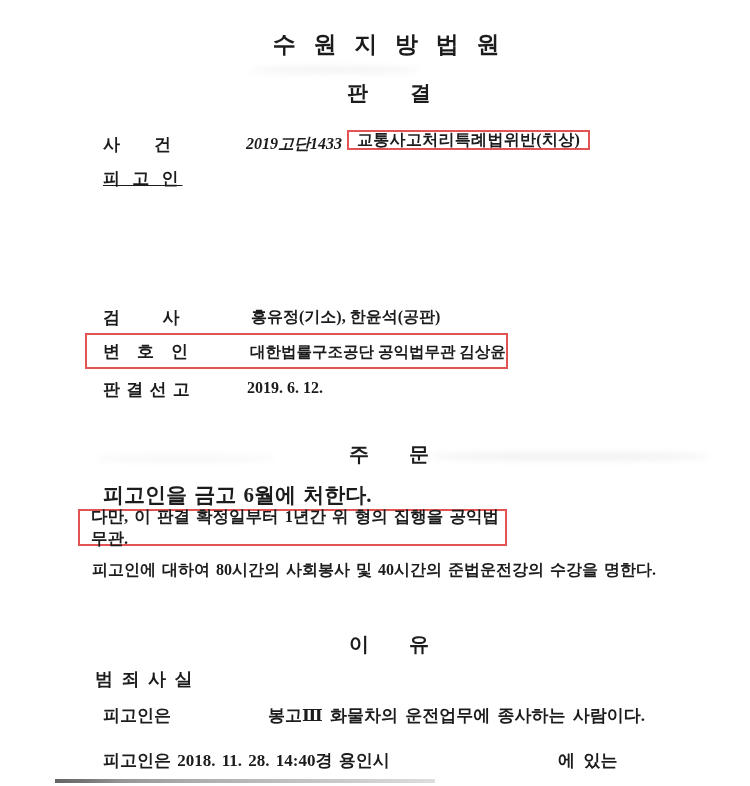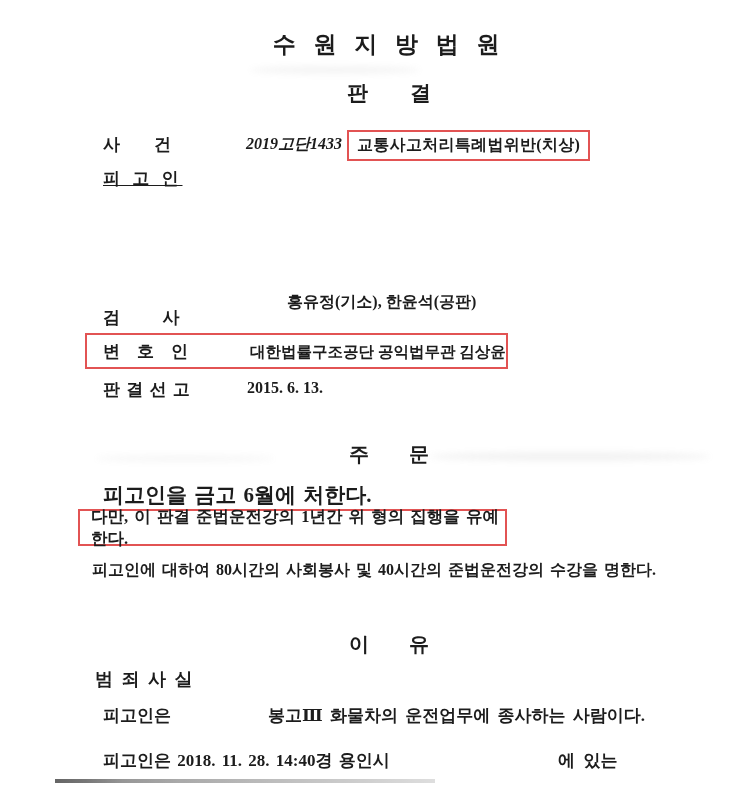--- a/index.html
+++ b/index.html
@@ -25,21 +25,21 @@
   .doc-title{font-size:21px;}
   .sec-heading{font-size:20px;}
   
   .hl-box{
     position:absolute;
     border:2px solid #e25353;
     box-sizing:border-box;
     background:transparent;
   }
   .charge-box{
-    left:347px;top:130px;height:31px;
+    left:347px;top:130px;height:20px;
     display:flex;align-items:center;
     padding:0 8px;
   }
   .charge-box span{font-size:16px;font-weight:bold;letter-spacing:0.3px;}
   .counsel-box{
     left:85px;top:333px;width:423px;height:36px;
   }
   .order-box{
     left:78px;top:509px;width:429px;height:37px;
     display:flex;align-items:center;
@@ -70,35 +70,35 @@
 
 <div class="abs b t17" style="left:103px;top:133px;">사        건</div>
 <div class="abs b t16" style="left:246px;top:134px;font-style:italic;">2019고단1433</div>
 <div class="hl-box charge-box">
   <span>교통사고처리특례법위반(치상)</span>
 </div>
 
 <div class="abs b t17" style="left:103px;top:167px;letter-spacing:4px;text-decoration:underline;">피 고 인</div>
 
 <div class="abs b t17" style="left:103px;top:306px;">검          사</div>
-<div class="abs b t16" style="left:251px;top:292px;margin-left:36px;">홍유정(기소), 한윤석(공판)</div>
+<div class="abs b t16" style="left:251px;top:307px;">홍유정(기소), 한윤석(공판)</div>
 
 <div class="hl-box counsel-box"></div>
 <div class="abs b t17" style="left:103px;top:340px;">변    호    인</div>
 <div class="abs b" style="left:250px;top:342px;font-size:15.5px;">대한법률구조공단 공익법무관 김상윤</div>
 
 <div class="abs b t17" style="left:103px;top:378px;letter-spacing:1px;">판 결 선 고</div>
-<div class="abs b t16" style="left:247px;top:379px;">2015. 6. 13.</div>
+<div class="abs b t16" style="left:247px;top:379px;">2019. 6. 12.</div>
 
 <div class="center-line sec-heading" style="top:441px;">주        문</div>
 
 <div class="abs b" style="left:103px;top:481px;font-size:21px;word-spacing:2px;">피고인을 금고 6월에 처한다.</div>
 
 <div class="hl-box order-box">
-  <span>다만, 이 판결 준법운전강의 1년간 위 형의 집행을 유예한다.</span>
+  <span>다만, 이 판결 확정일부터 1년간 위 형의 집행을 공익법무관.</span>
 </div>
 
 <div class="abs b" style="left:92px;top:560px;font-size:16px;word-spacing:2px;">피고인에 대하여 80시간의 사회봉사 및 40시간의 준법운전강의 수강을 명한다.</div>
 
 <div class="center-line sec-heading" style="top:631px;">이        유</div>
 
 <div class="abs b" style="left:95px;top:667px;font-size:18px;letter-spacing:2px;">범 죄 사 실</div>
 
 <div class="abs b t17" style="left:103px;top:704px;">피고인은</div>
 <div class="abs b t17" style="left:268px;top:704px;word-spacing:3px;">봉고Ⅲ 화물차의 운전업무에 종사하는 사람이다.</div>

